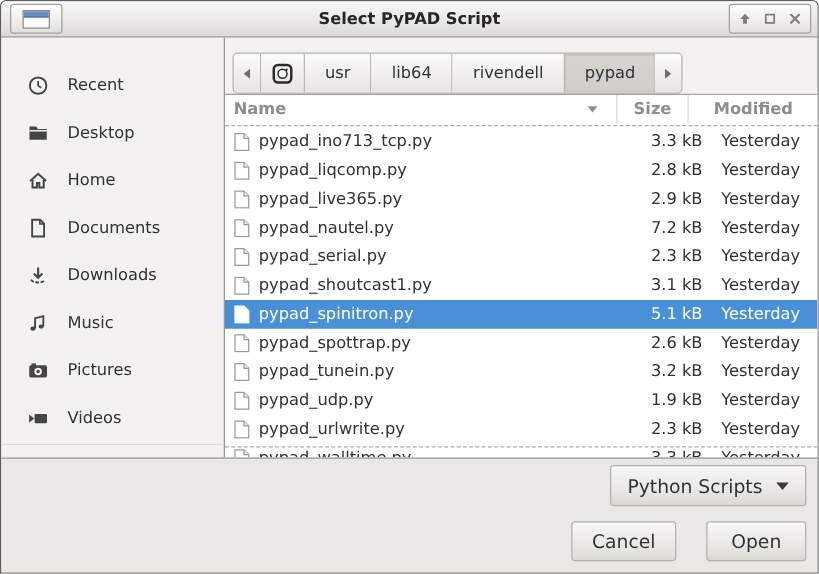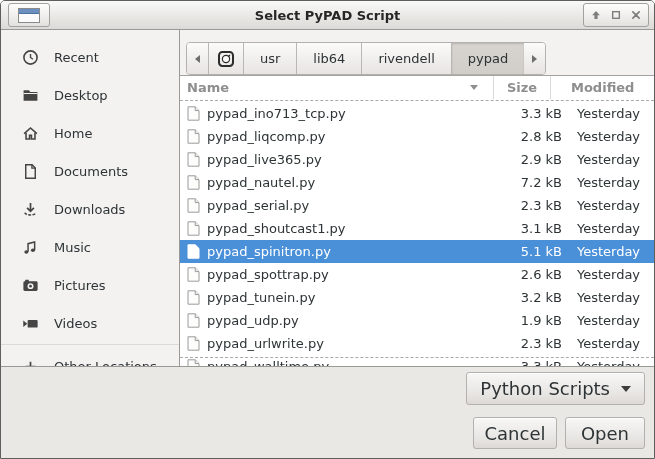--- a/index.html
+++ b/index.html
@@ -14,21 +14,21 @@
           display:flex;align-items:center;z-index:2;}
   .tb-left{margin-left:7px;width:40px;justify-content:center;}
   .win-glyph{width:22px;height:15px;background:#fbfbfb;border:1px solid #8a8a8a;box-sizing:border-box;}
   .win-glyph .bar{height:4px;background:#6b8fbe;border-bottom:1px solid #4d6f9d;}
   .tb-right{margin-left:auto;margin-right:5px;padding:0 2px;}
   .wc-btn{width:20px;height:20px;display:flex;align-items:center;justify-content:center;background:none;border:none;padding:0;}
   .wc-btn svg{width:14px;height:14px;}
   
   .content{flex:1 1 auto;display:flex;min-height:0;}
   .sidebar{flex:0 0 178px;width:178px;border-right:1px solid #9b9995;background:#f3f2f1;
-           padding-top:8px;overflow:hidden;box-sizing:content-box;}
+           padding-top:19px;overflow:hidden;box-sizing:content-box;}
   .place{height:38px;display:flex;align-items:center;padding-left:21px;}
   .place svg{width:17px;height:17px;flex:0 0 17px;}
   .place .place-label{margin-left:15px;}
   .side-sep{border-top:1px solid #dcdad6;margin:2px 0;}
   .main{flex:1 1 auto;display:flex;flex-direction:column;min-width:0;background:#f3f2f1;}
   
   .pathbar-area{flex:0 0 46px;height:46px;display:flex;align-items:flex-end;padding-left:6px;
                 border-bottom:1px solid #a5a3a0;box-sizing:border-box;}
   .pathbar{display:flex;height:31px;border:1px solid #b3b1ad;border-radius:4px;overflow:hidden;}
   .crumb{display:flex;align-items:center;justify-content:center;padding:0 16px;
@@ -57,24 +57,24 @@
   .row .file-ic{margin-left:7px;width:13px;height:15px;flex:0 0 13px;}
   .row .fname{margin-left:7px;flex:1 1 auto;min-width:0;white-space:nowrap;overflow:hidden;}
   .row .fsize{flex:0 0 56px;width:56px;text-align:right;padding-right:9px;box-sizing:border-box;white-space:nowrap;}
   .row .fmod{flex:0 0 83px;width:83px;text-align:center;padding-right:8px;box-sizing:border-box;white-space:nowrap;}
   .row.selected{background:#4a90d9;color:#ffffff;}
   .row.selected svg{filter:brightness(0) invert(1);}
   
   .footer{flex:0 0 91px;height:91px;border-top:1px solid #9b9995;background:#e9e8e5;position:relative;}
   .btn{border:1px solid #b3b1ad;border-radius:3px;background:linear-gradient(#f7f7f6,#e7e5e2 70%,#ddd9d5);
        box-shadow:inset 0 1px 0 rgba(255,255,255,.75);display:flex;align-items:center;justify-content:center;
-       font-family:inherit;font-size:18px;color:#2e3436;cursor:default;}
+       font-family:inherit;font-size:15px;color:#2e3436;cursor:default;}
   .combo{position:absolute;top:5px;right:9px;height:31px;padding:0 13px;gap:11px;}
   .combo-arrow{width:0;height:0;border-left:5px solid transparent;border-right:5px solid transparent;border-top:6px solid #3c3c3c;}
-  .actions{position:absolute;top:50px;right:9px;display:flex;gap:8px;}
+  .actions{position:absolute;top:50px;right:9px;display:flex;gap:24px;}
   .btn-cancel{width:84px;height:32px;}
   .btn-open{width:80px;height:32px;text-align:center;}
 </style>
 </head>
 <body>
 
 <svg width="0" height="0" style="position:absolute" aria-hidden="true">
   <defs>
     <symbol id="i-clock" viewBox="0 0 16 16">
         <circle cx="8" cy="8" r="6.2" fill="none" stroke="#454545" stroke-width="1.5"></circle>

